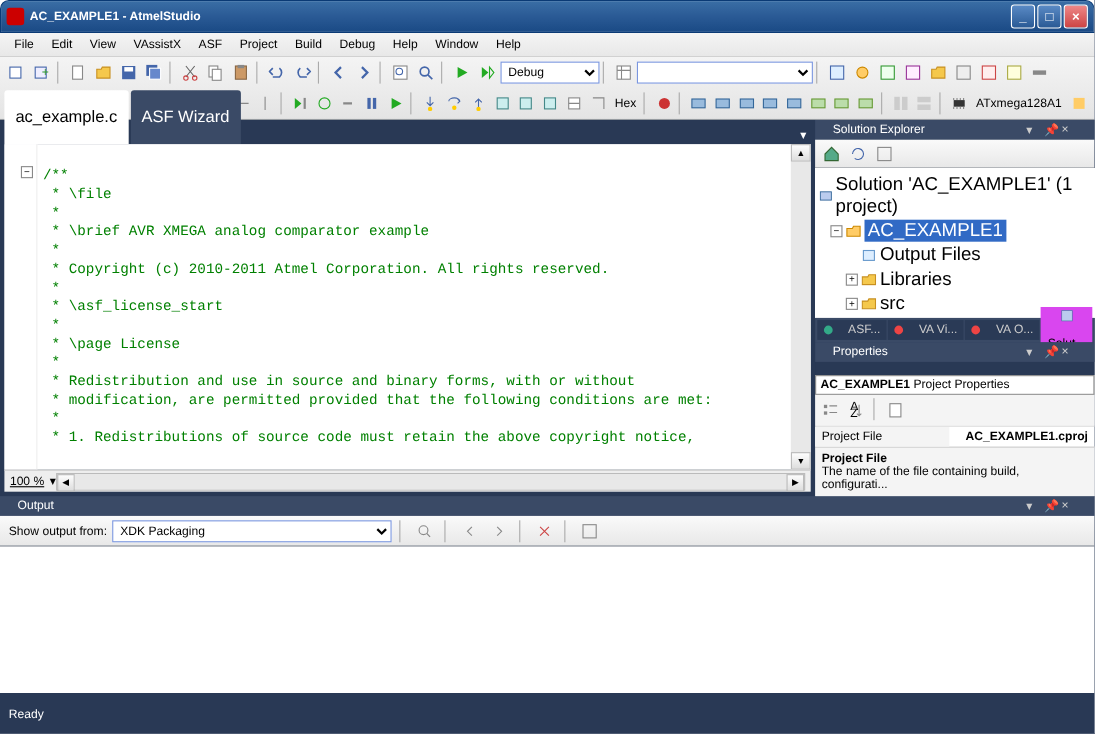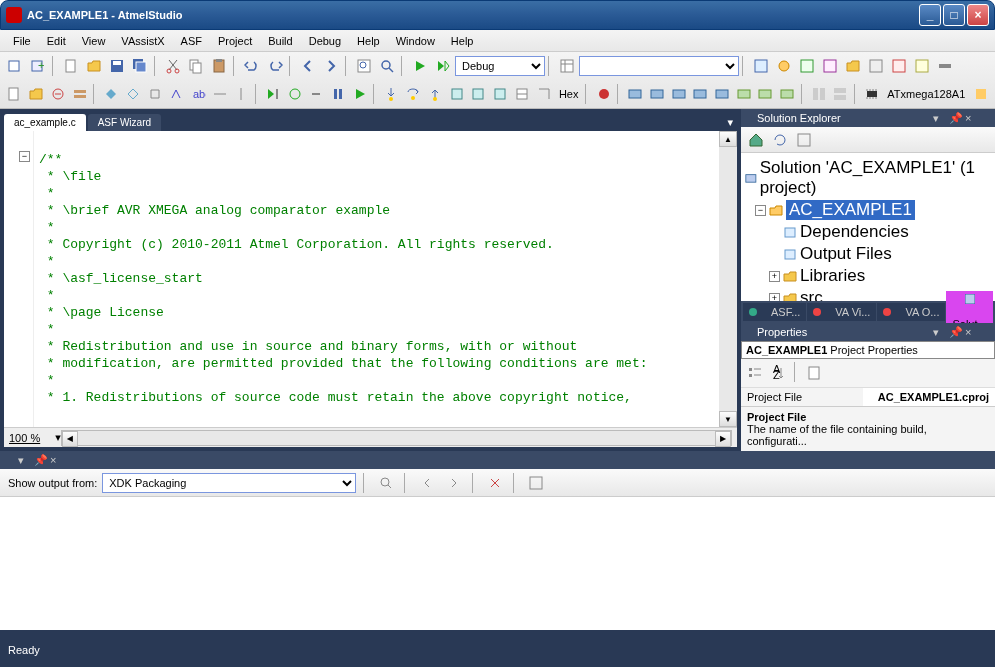--- a/index.html
+++ b/index.html
@@ -24,32 +24,32 @@
 .toolbar { display: flex; align-items: center; padding: 2px 4px; gap: 1px; flex-wrap: nowrap; height: 28px; }
 .tbtn { width: 22px; height: 22px; border: 1px solid transparent; display: flex; align-items: center; justify-content: center; cursor: default; }
 .tbtn svg { width: 16px; height: 16px; }
 .tsep { width: 5px; height: 20px; border-left: 1px solid #aaa; margin: 0 2px; }
 .dropdown { height: 20px; border: 1px solid #7a96df; background: #fff; font-size: 11px; padding: 0 2px; }
 
 
 .main { display: flex; height: 342px; background: #293955; }
 .editor-area { flex: 1; display: flex; flex-direction: column; background: #293955; }
 .doc-tabs { height: 22px; display: flex; align-items: flex-end; background: #293955; padding-left: 4px; }
-.doc-tab { padding: 3px 10px; background: #3a4a66; color: #fff; font-size: 10px; border-top-left-radius: 3px; border-top-right-radius: 3px; margin-right: 2px; cursor: default; }
+.doc-tab { padding: 16px 10px; background: #3a4a66; color: #fff; font-size: 15px; border-top-left-radius: 3px; border-top-right-radius: 3px; margin-right: 2px; cursor: default; }
 .doc-tab.active { background: #fff; color: #000; }
 .tab-action { margin-left: auto; color: #fff; padding: 2px 8px; cursor: default; }
 .editor-body { flex: 1; background: #fff; display: flex; overflow: hidden; margin: 0 4px; }
 .gutter { width: 30px; background: #fff; border-right: 1px solid #eee; padding-top: 20px; }
 .gutter .fold { width: 11px; height: 11px; border: 1px solid #888; background: #fff; margin-left: 15px; font-size: 9px; line-height: 9px; text-align: center; cursor: default; }
 .code { flex: 1; font-family: 'Courier New', monospace; font-size: 13px; padding: 20px 5px 5px 5px; color: green; line-height: 17px; white-space: pre; overflow: hidden; }
 .ed-scroll { width: 18px; background: #e8e8e8; display: flex; flex-direction: column; }
 .scroll-btn { height: 16px; background: linear-gradient(#fdfdfd, #ddd); border: 1px solid #bbb; font-size: 8px; display:flex; align-items:center; justify-content:center; cursor: default; }
 .scroll-track { flex:1; background: #e8e8e8; }
 .editor-footer { height: 20px; background: #eee; display: flex; align-items: center; padding: 0 5px; border-top: 1px solid #ccc; margin: 0 4px 4px 4px; }
-.zoom { margin-right: 15px; text-decoration: underline; }
+.zoom { margin-right: 5px; text-decoration: underline; }
 .hscroll { flex: 1; height: 16px; background: #e8e8e8; border: 1px solid #bbb; display:flex; }
 
 
 .right { width: 254px; display: flex; flex-direction: column; background: #293955; }
 .panel-title { background: #3a4a66; color: #fff; padding: 3px 16px; display: flex; align-items: flex-end; font-size: 11px; }
 .panel-title .t { flex: 1; }
 .pin { width: 12px; height: 12px; margin: 0 2px; color: #ccc; cursor: default; }
 .panel-tb { height: 26px; background: linear-gradient(#fafafa,#e8e8e8); display:flex; align-items:center; padding: 0 4px; gap: 2px; border-bottom: 1px solid #ccc; }
 .solution { flex: 1; background: #fff; padding: 4px; overflow: auto; }
 .tree-row { display: flex; align-items: center; padding: 1px 0; cursor: default; }
@@ -57,21 +57,21 @@
 .expander { width: 11px; height: 11px; border: 1px solid #888; font-size: 9px; line-height: 9px; text-align: center; margin-right: 3px; cursor: default; }
 .tree-icon { width: 14px; height: 12px; margin-right: 3px; }
 .tree-label { font-size: 17px; }
 .tree-label.sel { background: #316ac5; color: #fff; padding: 0 3px; }
 .panel-tabs { height: 22px; background: #3a4a66; display: flex; align-items: center; gap: 1px; padding: 0 2px; }
 .ptab { padding: 3px 6px; background: #2a3a56; color: #ccc; font-size: 10px; display:flex; align-items:center; gap:14px; cursor: default; }
 .ptab.active { background: #d946ef; color: #000; flex-direction: column; }
 .dot { width: 8px; height: 8px; border-radius: 50%; }
 
 
-.props { background: #fff; }
+.props { background: #fff; margin-top: 12px; }
 .prop-combo { width: 100%; border: 1px solid #888; padding: 2px 4px; background: #fff; font-size: 11px; }
 .prop-combo b { font-weight: bold; }
 .prop-tb { display: flex; padding: 3px; gap: 2px; background: #f4f4f4; }
 .prop-row { display: flex; border-top: 1px solid #ddd; }
 .prop-key { width: 48%; padding: 3px 6px; background: #f4f4f4; }
 .prop-val { flex: 1; padding: 3px 6px; font-weight: bold; text-align: right; }
 .prop-desc { border-top: 1px solid #ccc; padding: 4px 6px; background: #f4f4f4; }
 .prop-desc .h { font-weight: bold; }
 
 
@@ -557,27 +557,20 @@
           </svg>
         <span class="tree-label">Solution 'AC_EXAMPLE1' (1 project)</span>
       </div>
       <div class="tree-row">
         <span class="tree-indent" style="width:10px"></span>
         <span class="expander">−</span>
         <svg class="tree-icon" viewBox="0 0 14 12">
             <path d="M1 4h5l1-2h6v9H1z" fill="#fc6" stroke="#c80"></path>
           </svg>
         <span class="tree-label sel">AC_EXAMPLE1</span>
-      </div>
-      <div class="tree-row">
-        <span class="tree-indent" style="width:38px"></span>
-        <svg class="tree-icon" viewBox="0 0 14 12">
-            <rect x="2" y="2" width="10" height="9" fill="#def" stroke="#69c"></rect>
-          </svg>
-        <span class="tree-label">Dependencies</span>
       </div>
       <div class="tree-row">
         <span class="tree-indent" style="width:38px"></span>
         <svg class="tree-icon" viewBox="0 0 14 12">
             <rect x="2" y="2" width="10" height="9" fill="#def" stroke="#69c"></rect>
           </svg>
         <span class="tree-label">Output Files</span>
       </div>
       <div class="tree-row">
         <span class="tree-indent" style="width:24px"></span>
@@ -654,20 +647,21 @@
       <div class="prop-desc">
         <div class="h">Project File</div>
         <div>The name of the file containing build, configurati...</div>
       </div>
     </div>
   </div>
 </div>
 
 <div class="output">
   <div class="panel-title">
+    <span class="t">Output</span>
     <span class="pin">▾</span>
     <span class="pin">📌</span>
     <span class="pin">×</span>
   </div>
   <div class="output-tb">
     <span>Show output from:</span>
     <select class="dropdown" style="width:254px"><option>XDK Packaging</option></select>
     <div class="tsep"></div>
     <div class="tbtn">
         <svg viewBox="0 0 16 16">

